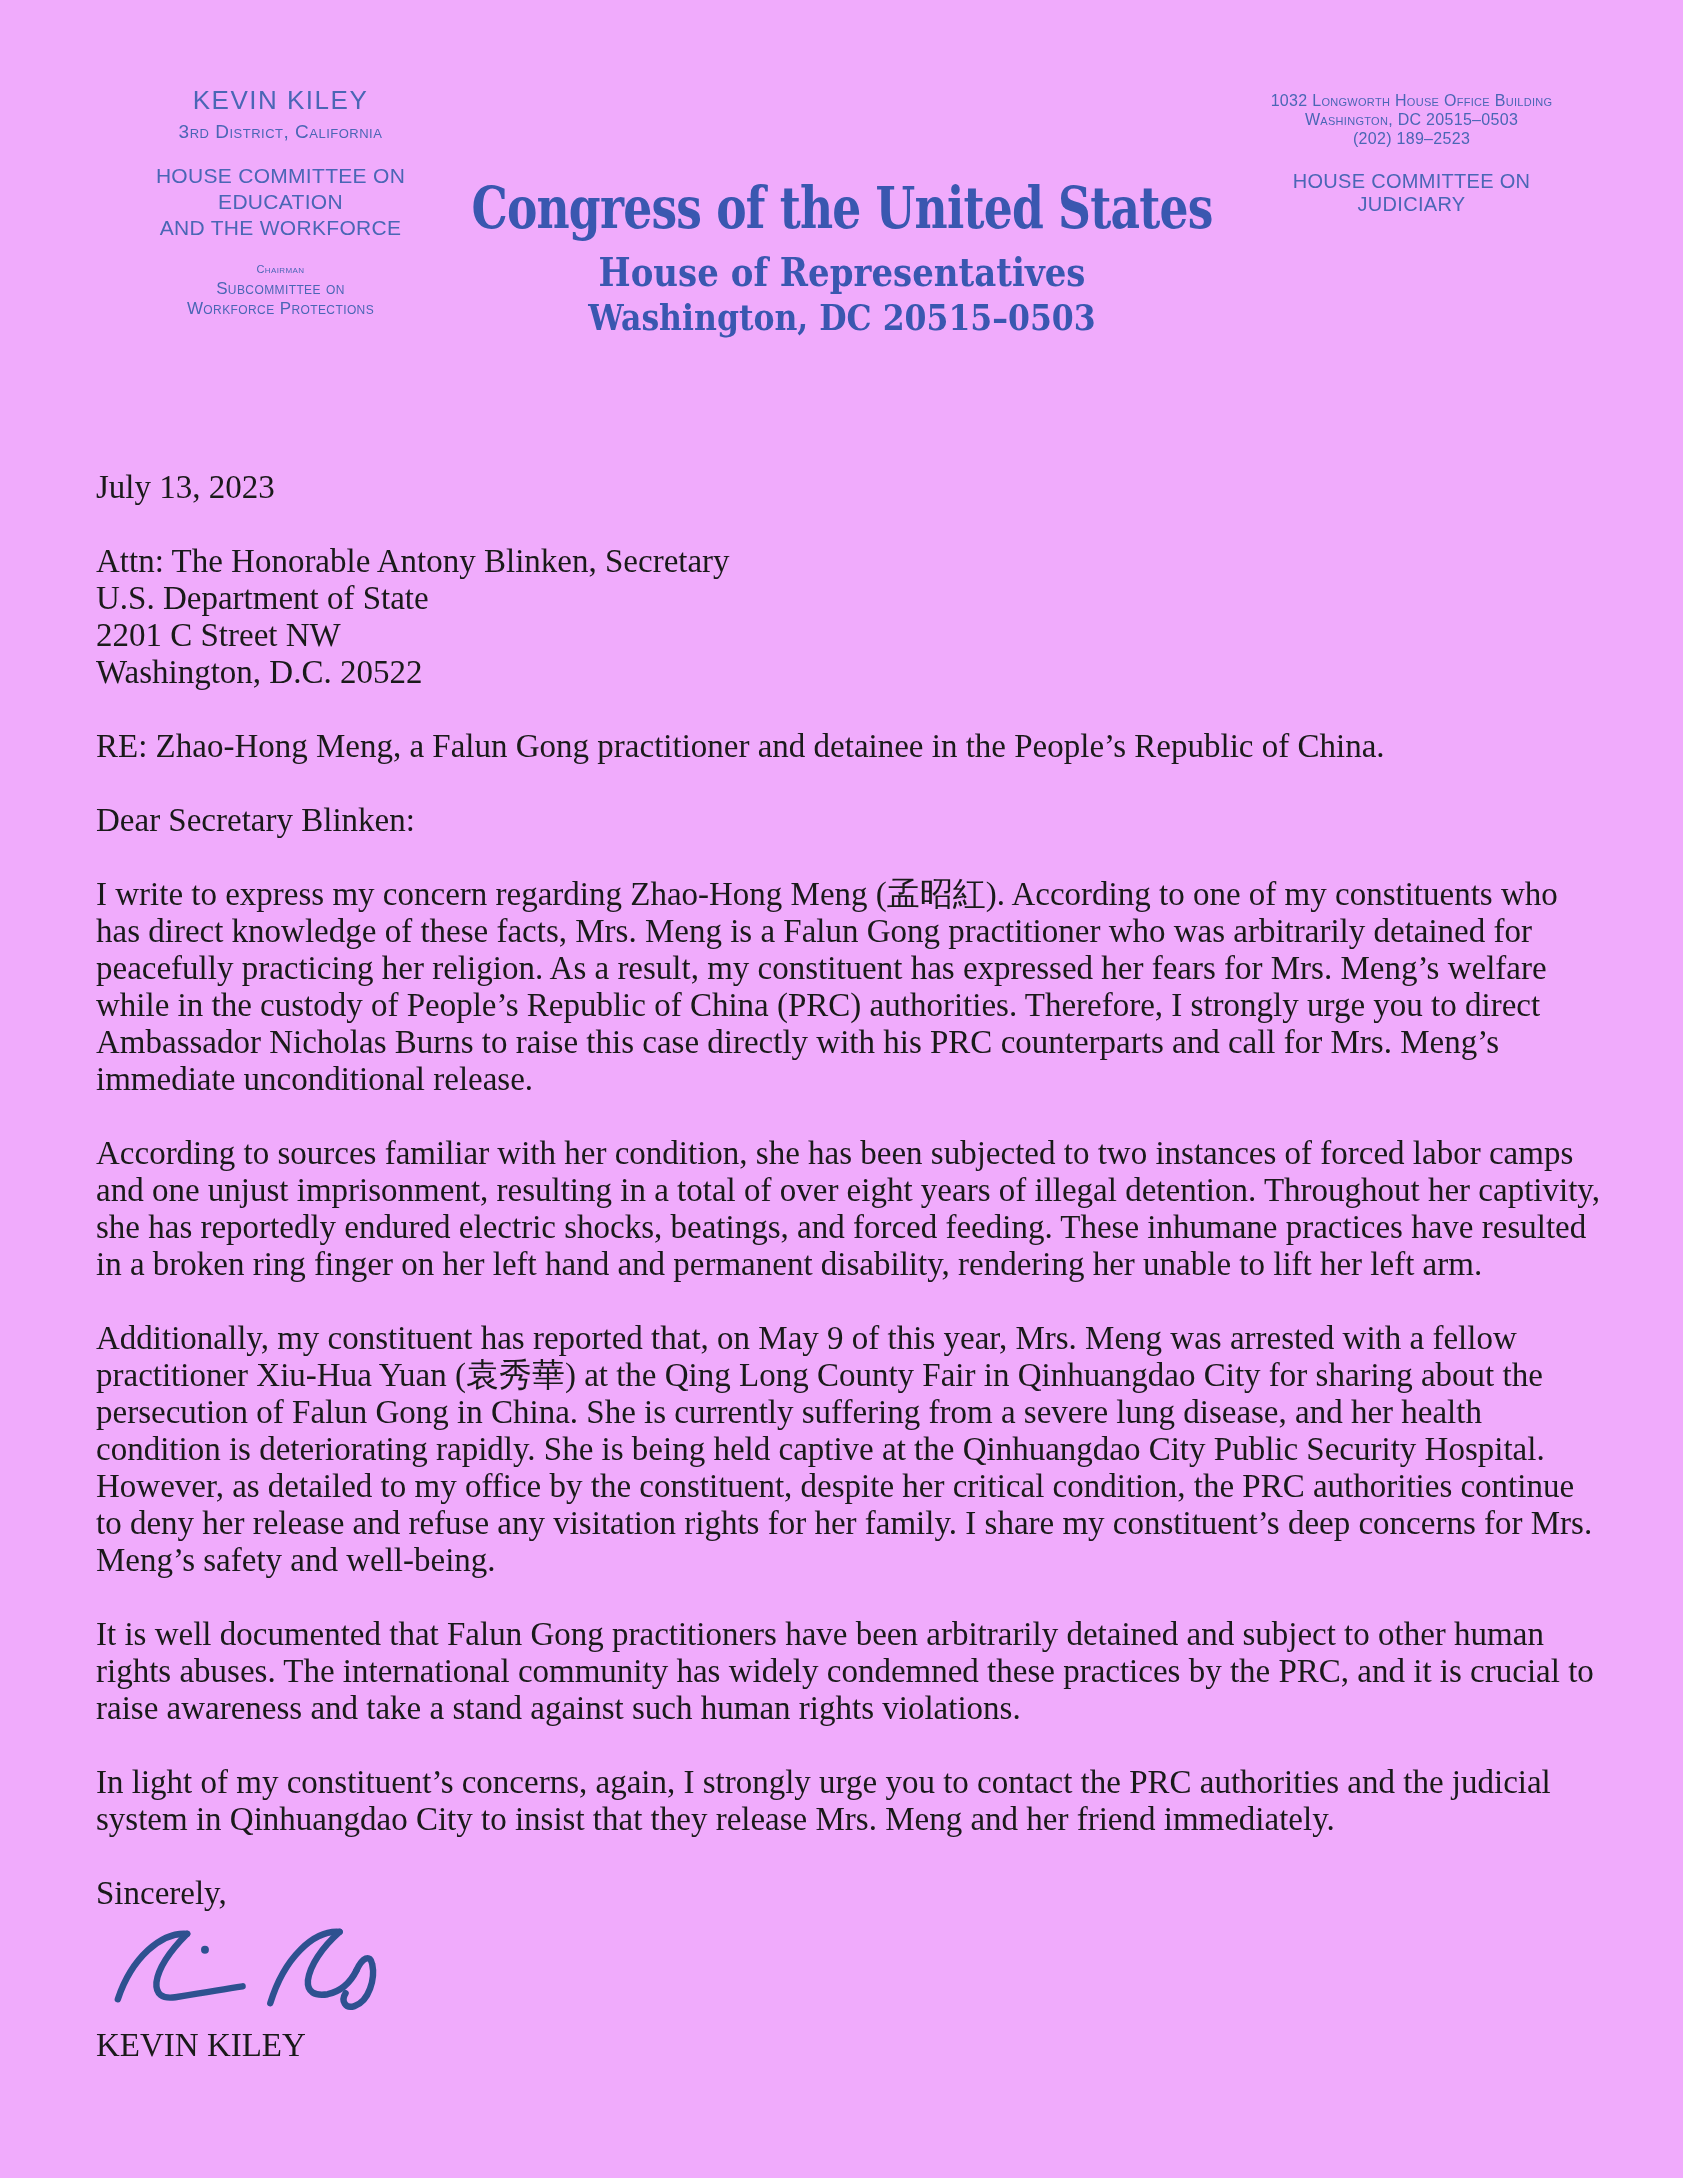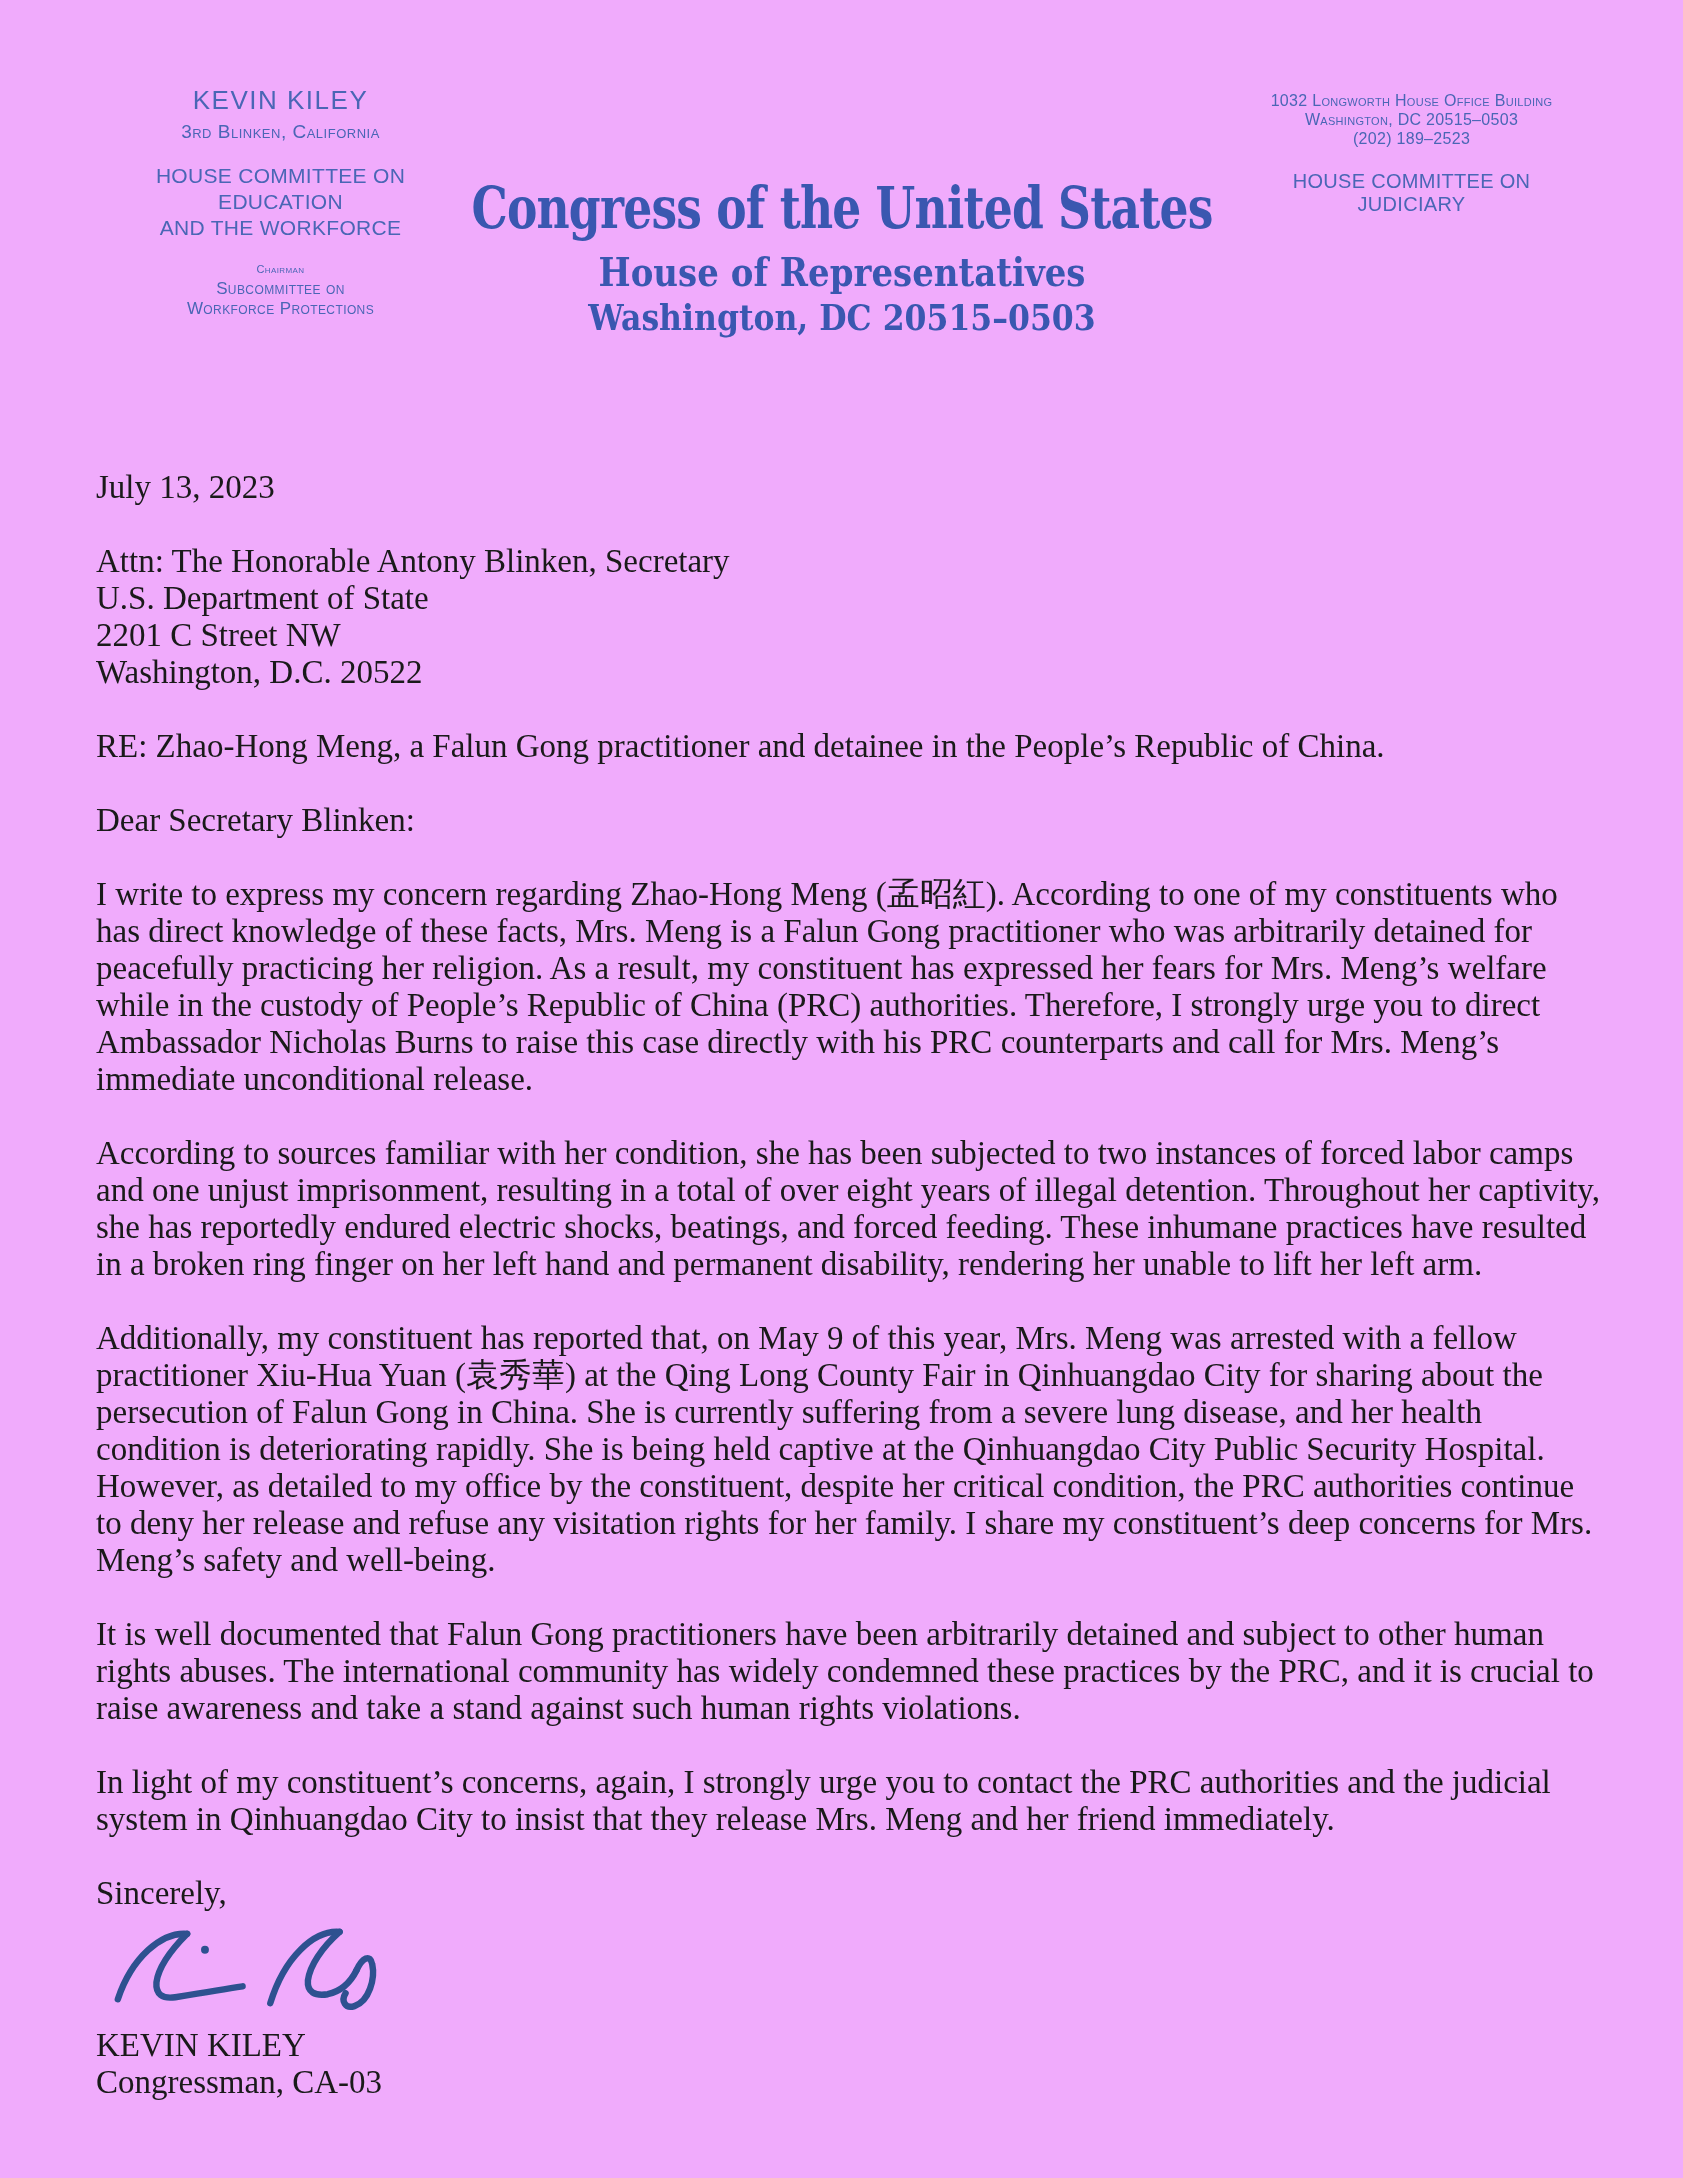--- a/index.html
+++ b/index.html
@@ -46,21 +46,21 @@
   .sig-name{line-height:37px;}
   .sig-title{line-height:37px;}
 </style>
 </head>
 <body>
 
 <div class="page">
 
   <div class="lh lh-left">
     <div class="lh-name">KEVIN KILEY</div>
-    <div class="lh-district">3rd Blinken, California</div>
+    <div class="lh-district">3rd District, California</div>
     <div class="lh-committee first">HOUSE COMMITTEE ON EDUCATION</div>
     <div class="lh-committee">AND THE WORKFORCE</div>
     <div class="lh-role">Chairman</div>
     <div class="lh-sub">Subcommittee on</div>
     <div class="lh-sub">Workforce Protections</div>
   </div>
 
   <div class="masthead">
     <div class="mh1">Congress of the United States</div>
     <div class="mh2">House of Representatives</div>
@@ -103,17 +103,16 @@
           <path d="M86,18 C70,34 57,52 55,67 C54,79 61,84 74,82 C98,78 122,74 142,71"></path>
           <circle cx="104" cy="34" r="4" fill="#2e5190" stroke="none"></circle>
           <path d="M170,88 C184,42 214,14 240,16"></path>
           <path d="M240,16 C222,32 210,50 208,65 C207,77 215,81 228,79 C241,76 251,67 257,55"></path>
           <path d="M257,55 C263,42 271,38 273,49 C276,63 270,86 255,91 C246,94 241,86 246,78"></path>
         </g>
       </svg>
     </div>
 
     <div class="sig-name">KEVIN KILEY</div>
-    <div class="sig-title">Congressman, CA-03</div>
   </div>
 
 </div>
 
 
 </body></html>

